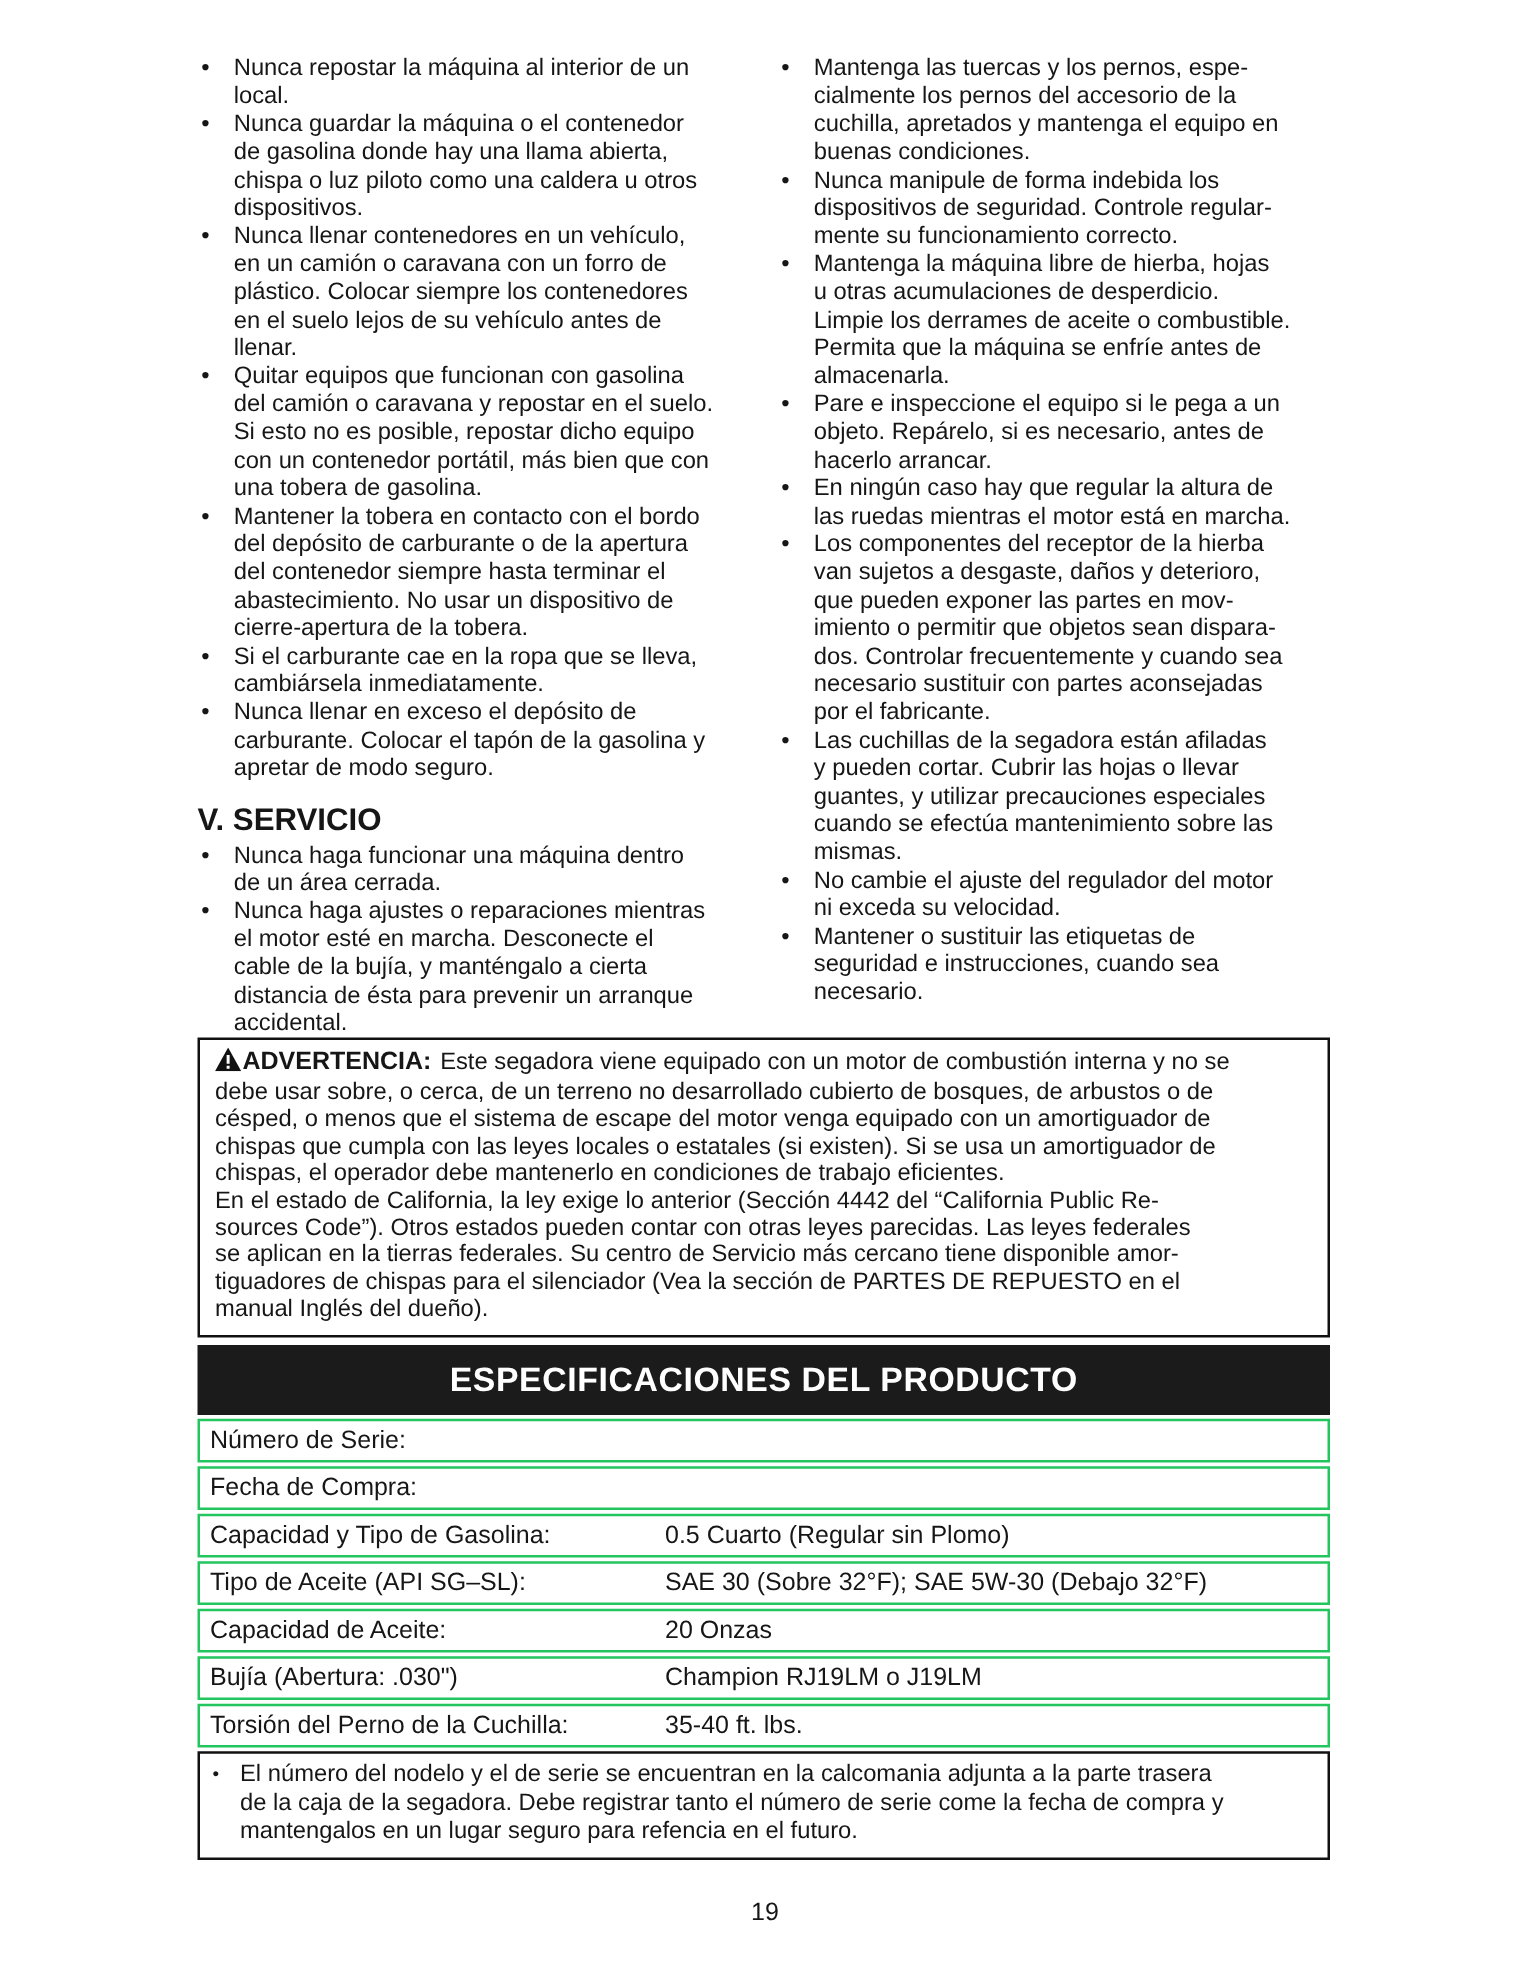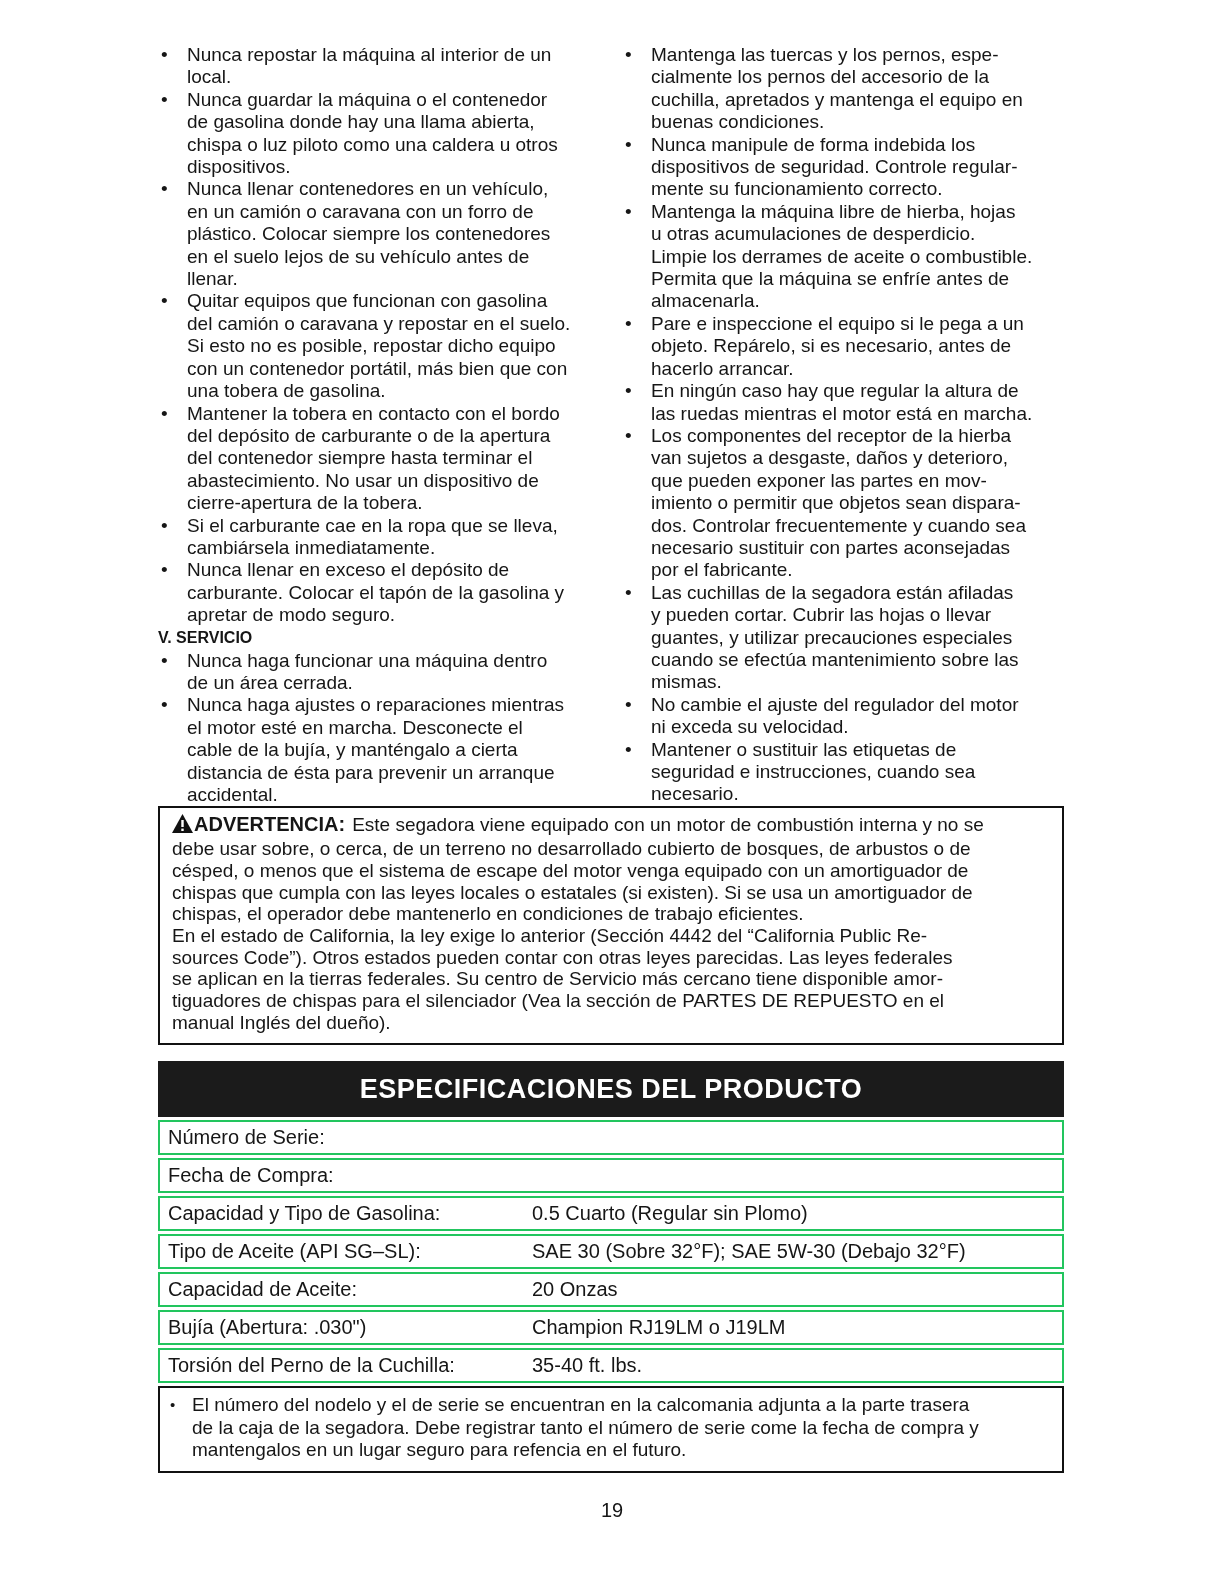--- a/index.html
+++ b/index.html
@@ -12,49 +12,49 @@
 
   .columns { display:flex; }
   .col-left  { width:464px; flex:none; }
   .col-right { width:442px; flex:none; }
 
   .bullet-list { margin:0; padding:0; }
   .bullet-item { display:flex; font-size:19px; line-height:22.4px; }
   .bullet-mark { flex:none; width:26px; padding-left:3px; }
   .bullet-text { flex:1; white-space:pre-line; }
 
-  .section-header { font-size:16px; font-weight:bold; margin:2px 0 3px 0; }
+  .section-header { font-size:25px; font-weight:bold; margin:15px 0 3px 0; }
 
   .warning-box {
     border:2px solid #111; padding:6px 12px 10px 12px;
     font-size:19px; line-height:21.7px;
   }
   .warning-label { font-weight:bold; font-size:20px; padding-right:7px; }
   .warning-text { white-space:pre-line; }
   .warn-icon { display:inline-block; vertical-align:-2px; margin-right:1px; }
 
   .spec-title {
-    margin-top:16px; height:56px; background:#1b1b1b; color:#ffffff;
+    margin-top:6px; height:56px; background:#1b1b1b; color:#ffffff;
     display:flex; align-items:center; justify-content:center;
     font-size:27px; font-weight:bold; letter-spacing:0.5px;
   }
   .spec-row {
     margin-top:3px; border:2px solid #22c55e; height:31px;
     display:flex; align-items:center; padding-left:8px; font-size:20px;
   }
   .spec-label { flex:none; width:364px; }
   .spec-value { flex:1; }
   .spec-note {
     margin-top:3px; border:2px solid #111; padding:6px 10px 9px 4px;
     display:flex; font-size:19px; line-height:22.4px;
   }
   .spec-note .bullet-mark { width:22px; padding-left:6px; font-size:15px; }
 
   .page-number {
-    position:absolute; left:0; right:0; bottom:62px;
+    position:absolute; left:0; right:0; bottom:42px;
     text-align:center; font-size:20px;
   }
 </style>
 </head>
 <body>
 
 <div class="page">
   <div class="content">
 
     <div class="columns">

